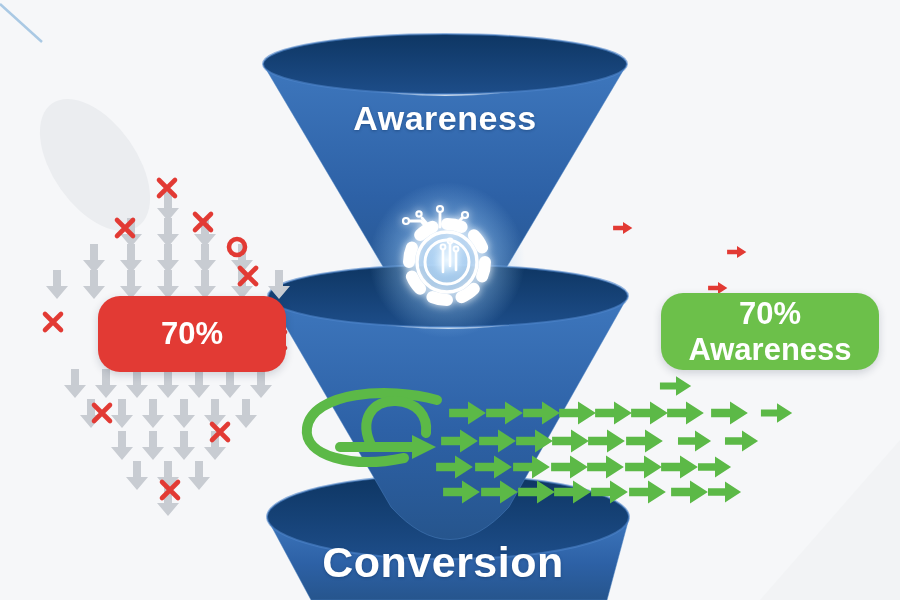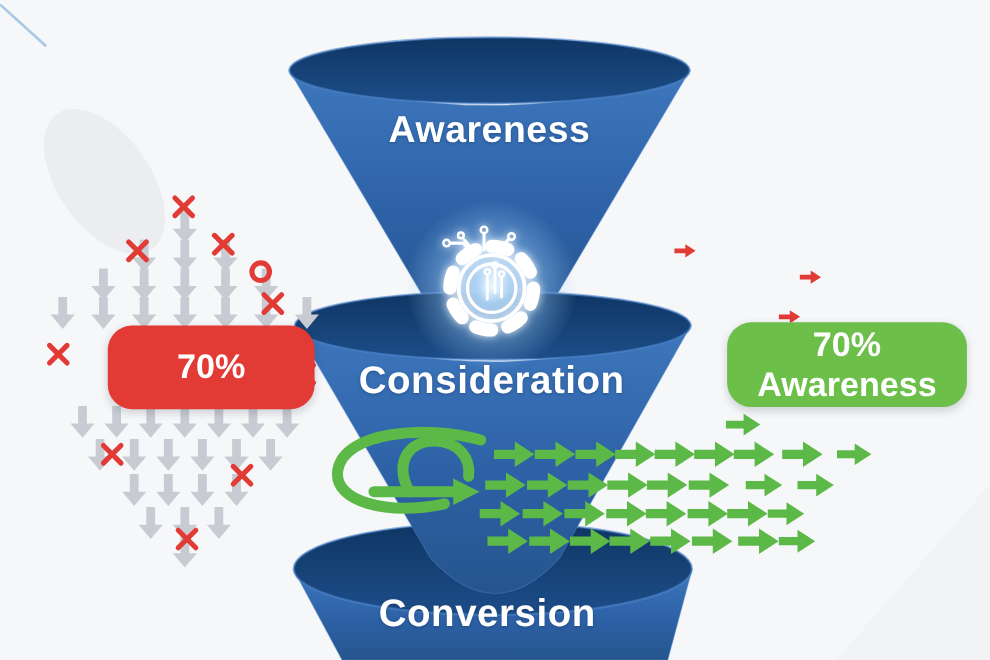--- a/index.html
+++ b/index.html
@@ -13,21 +13,21 @@
   #funnel-layer{z-index:1;}
   #deco-layer{z-index:2;}
   .stage-label{
     position:absolute;z-index:3;color:#ffffff;font-weight:bold;
     text-align:center;letter-spacing:.5px;
     text-shadow:0 1px 3px rgba(10,35,70,.35);
     user-select:none;
   }
   #awareness-label{left:245px;top:99px;width:400px;font-size:34px;}
   #consideration-label{left:247px;top:326px;width:400px;font-size:35px;}
-  #conversion-label{left:243px;top:538px;width:400px;font-size:35px;}
+  #conversion-label{left:243px;top:538px;width:400px;font-size:43px;}
   .badge{
     position:absolute;z-index:3;border-radius:22px;color:#fff;
     text-align:center;font-weight:bold;
     box-shadow:0 3px 8px rgba(30,40,60,.18);
     display:flex;flex-direction:column;justify-content:center;margin-left:28px;
   }
   #dropoff-badge{left:70px;top:296px;width:188px;height:76px;font-size:31px;line-height:36px;}
   #recovered-badge{left:633px;top:293px;width:218px;height:77px;font-size:31px;line-height:36px;}
 </style>
 </head>
@@ -209,21 +209,20 @@
         <use href="#sym-arrow-right" xlink:href="#sym-arrow-right" transform="translate(537,492) scale(1.05)" style="color:#5cb947"></use>
         <use href="#sym-arrow-right" xlink:href="#sym-arrow-right" transform="translate(573,492) scale(1.05)" style="color:#5cb947"></use>
         <use href="#sym-arrow-right" xlink:href="#sym-arrow-right" transform="translate(610,492) scale(1.05)" style="color:#5cb947"></use>
         <use href="#sym-arrow-right" xlink:href="#sym-arrow-right" transform="translate(648,492) scale(1.05)" style="color:#5cb947"></use>
         <use href="#sym-arrow-right" xlink:href="#sym-arrow-right" transform="translate(690,492) scale(1.05)" style="color:#5cb947"></use>
         <use href="#sym-arrow-right" xlink:href="#sym-arrow-right" transform="translate(725,492) scale(0.9450000000000001)" style="color:#5cb947"></use>
       </g>
   </svg>
 
   <div id="awareness-label" class="stage-label">Awareness</div>
-  <div id="consideration-label" class="stage-label">Consideration</div>
   <div id="conversion-label" class="stage-label">Conversion</div>
 
   <div id="dropoff-badge" class="badge" style="background: rgb(226, 58, 52);">
     <div>70%</div>
   </div>
 
   <div id="recovered-badge" class="badge" style="background: rgb(108, 192, 74);">
     <div>70%</div>
     <div>Awareness</div>
   </div>

